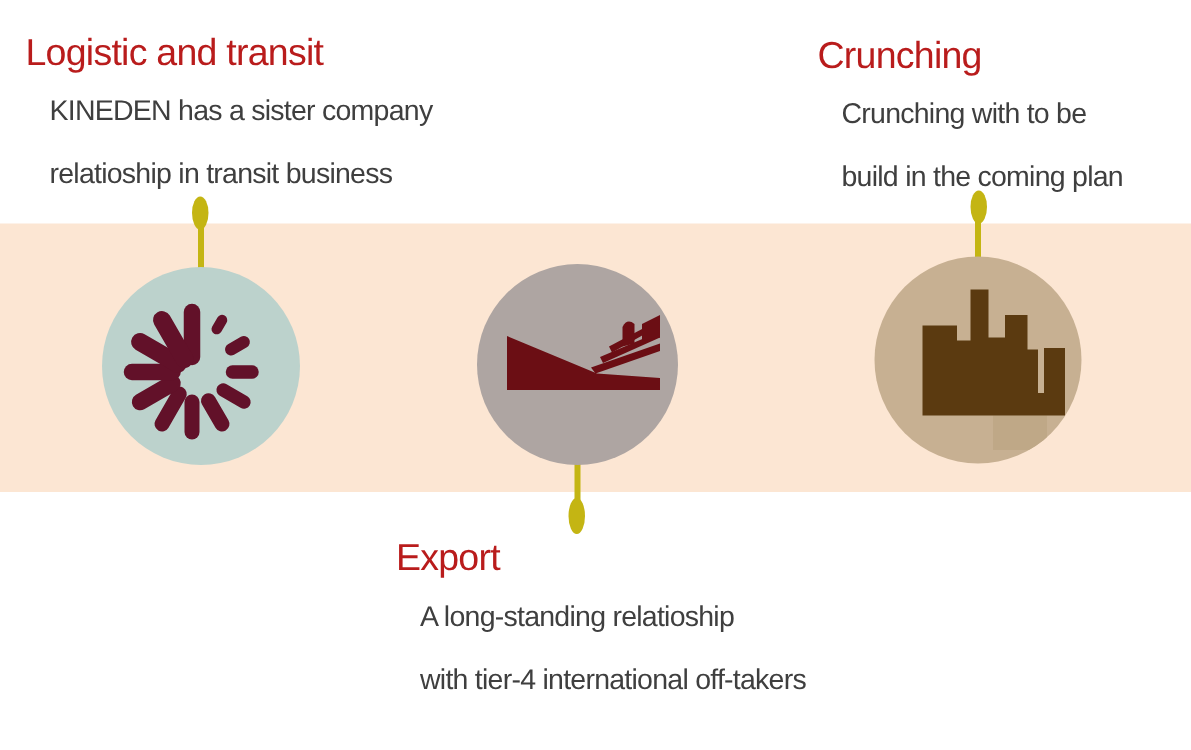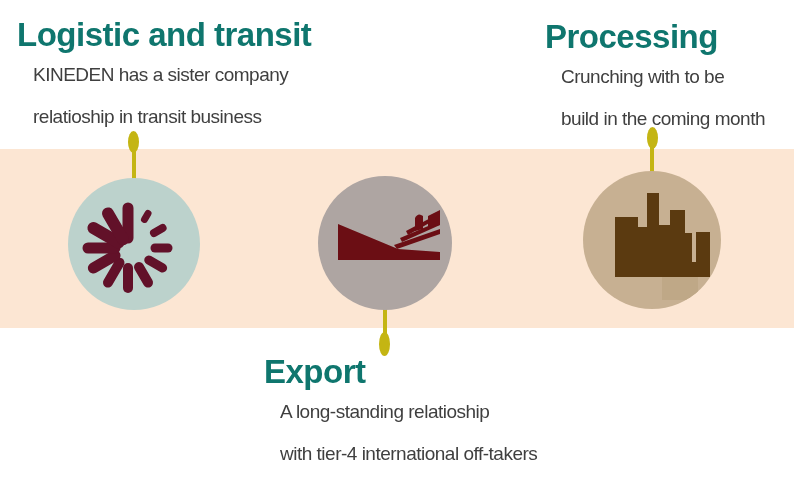--- a/index.html
+++ b/index.html
@@ -10,22 +10,22 @@
     overflow:hidden;
     font-family:"Liberation Sans", sans-serif;
   }
   .band{
     position:absolute;left:0;top:149px;width:794px;height:179px;
     background:#fce6d3;
   }
   .text-block{position:absolute;}
   .text-block h2{
     margin:0 0 9px 0;
-    font-size:33px;line-height:26px;font-weight:bold;
-    color:#0f766e;letter-spacing:-0.5px;
+    font-size:25px;line-height:26px;font-weight:normal;
+    color:#b91c1c;letter-spacing:-0.5px;
   }
   .text-block p{
     margin:12px;padding-left:4px;
     font-size:19px;line-height:30px;font-weight:500;
     color:#3f3f3f;letter-spacing:-0.5px;
   }
   .tb-logistic{left:17px;top:22px;}
   .tb-processing{left:545px;top:24px;}
   .tb-export{left:264px;top:359px;}
   .circle{
@@ -56,23 +56,23 @@
 
   <div class="band"></div>
 
   <div class="text-block tb-logistic">
     <h2>Logistic and transit</h2>
     <p>KINEDEN has a sister company</p>
     <p>relatioship in transit business</p>
   </div>
 
   <div class="text-block tb-processing">
-    <h2>Processing</h2>
+    <h2>Crunching</h2>
     <p>Crunching with to be</p>
-    <p>build in the coming month</p>
+    <p>build in the coming plan</p>
   </div>
 
   <div class="text-block tb-export">
     <h2>Export</h2>
     <p>A long-standing relatioship</p>
     <p>with tier-4 international off-takers</p>
   </div>
 
   <div class="pin-head ph-logistic"></div>
   <div class="pin-stem ps-logistic"></div>

